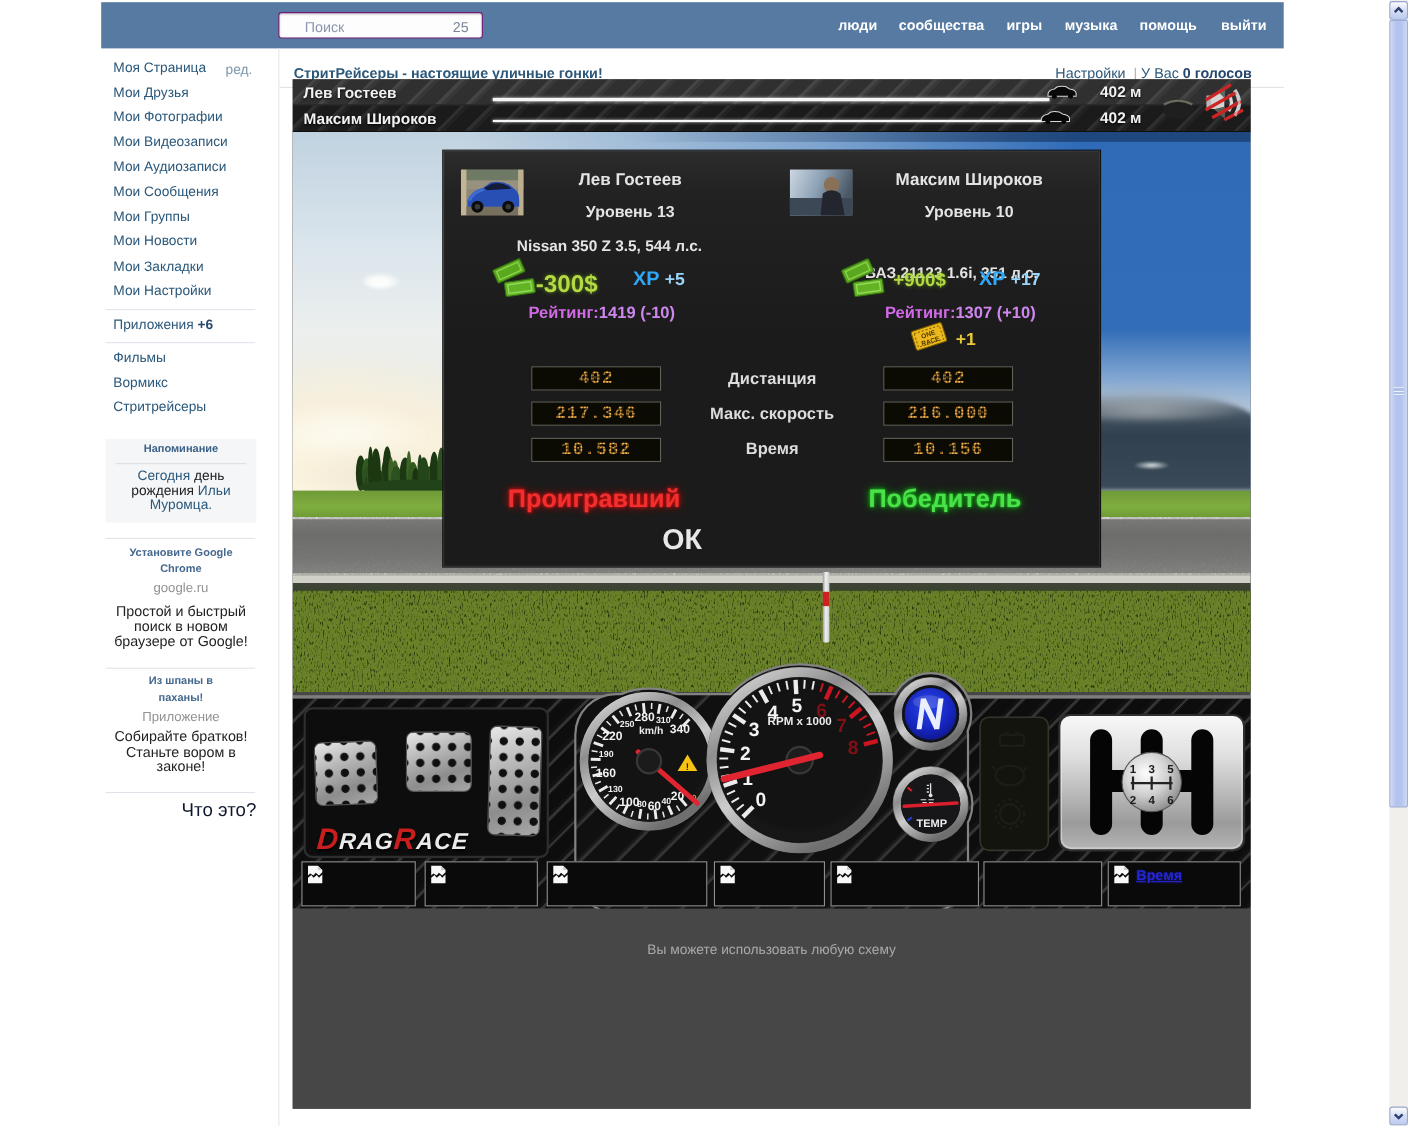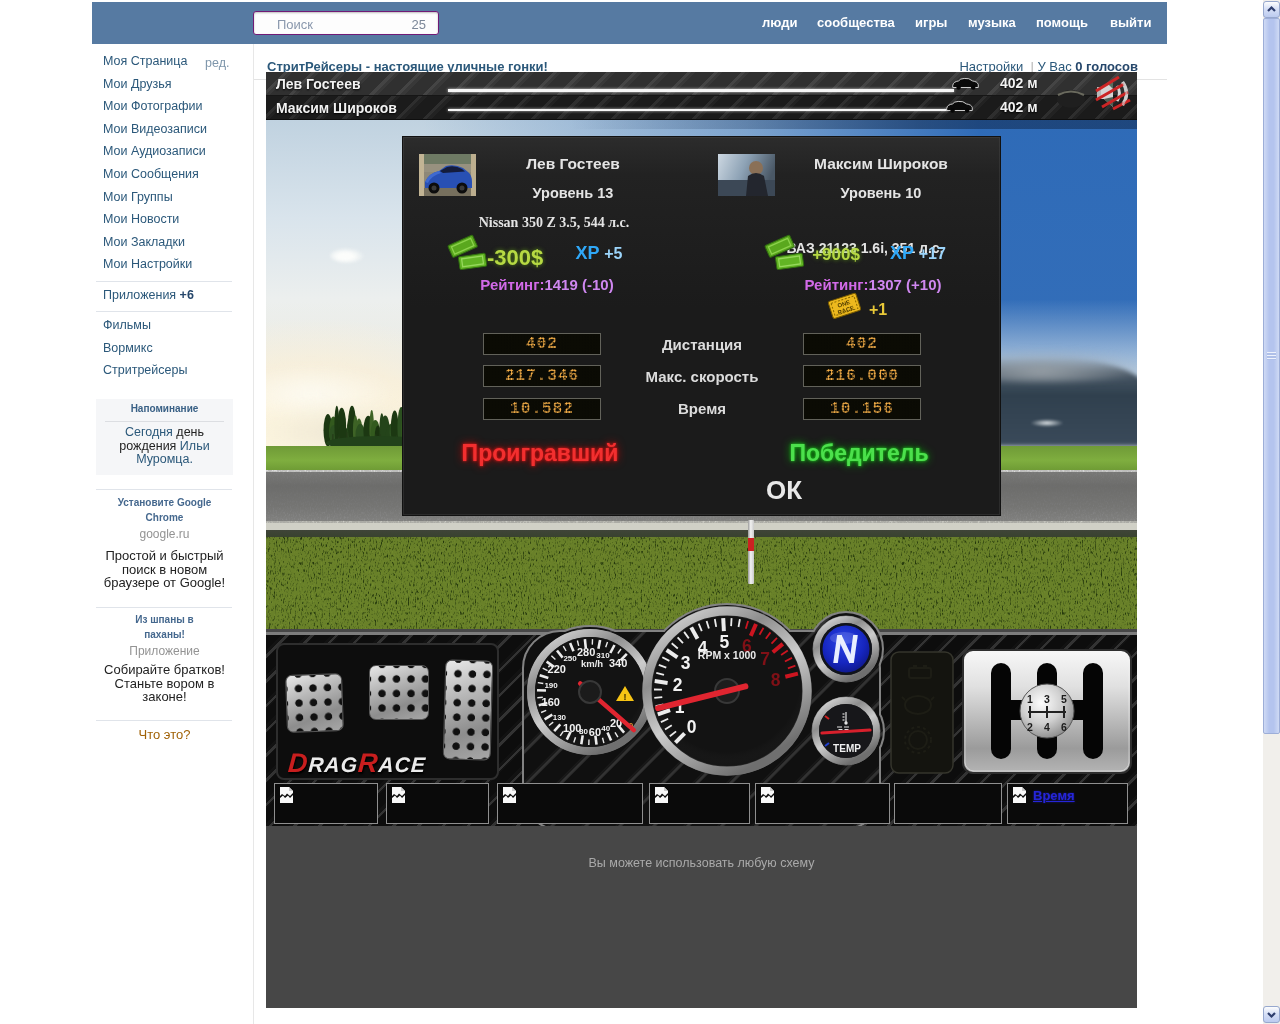--- a/index.html
+++ b/index.html
@@ -97,21 +97,21 @@
   </div>
 <div class="abs sep" style="top:489px"></div>
 <div class="abs adt" style="left:96px;top:496px;width:137px;line-height:14.5px">Установите Google<br>Chrome</div>
 <div class="abs adg" style="left:96px;top:527px;width:137px">google.ru</div>
 <div class="abs adb" style="left:96px;top:549px;width:137px">Простой и быстрый<br>поиск в новом<br>браузере от Google!</div>
 <div class="abs sep" style="top:607px"></div>
 <div class="abs adt" style="left:96px;top:613px;width:137px;line-height:14.5px">Из шпаны в<br>паханы!</div>
 <div class="abs adg" style="left:96px;top:644px;width:137px">Приложение</div>
 <div class="abs adb" style="left:96px;top:663px;width:137px">Собирайте братков!<br>Станьте вором в<br>законе!</div>
 <div class="abs sep" style="top:720px"></div>
-<div class="abs" style="left:96px;top:727px;width:137px;text-align:center;font-size:13px;color:#a16207">Что это?</div>
+<div class="abs" style="left:96px;top:727px;width:137px;text-align:right;font-size:17px;color:#0f172a">Что это?</div>
 <div class="abs" id="vline"></div>
 <div class="abs" id="ttl">СтритРейсеры - настоящие уличные гонки!</div>
 <div class="abs" id="tr-right">Настройки&nbsp; <span style="color:#b2b2b2">|</span> У Вас <b style="color:#26476b">0 голосов</b></div>
 <div class="abs" id="hsep"></div>
 <div class="abs" id="game">
     <div class="abs grow1">
       <div class="abs gname">Лев Гостеев</div>
       <div class="abs gline" style="left:182px;top:17px;width:506px"></div>
       <div class="abs g402" style="left:734px;top:3px">402 м</div>
     </div>
@@ -528,21 +528,21 @@
             <stop offset="0.5" stop-color="#8da2b5"></stop>
             <stop offset="1" stop-color="#4a5866"></stop>
           </linearGradient>
         </defs>
         <rect y="26" width="57" height="16" fill="#3c4856"></rect>
         <circle cx="38" cy="14" r="7" fill="#8a7057"></circle>
         <path d="M28 42 L30 22 Q38 16 46 22 L50 42 Z" fill="#23262e"></path>
       </svg>
       <div class="dwhite" style="left:70px;top:18px;width:200px;text-align:center;font-size:15.5px;color:#e4e4e4;">Лев Гостеев</div>
       <div class="dwhite" style="left:70px;top:48px;width:200px;text-align:center;font-size:14.5px;color:#e4e4e4;">Уровень 13</div>
-      <div class="dwhite" style="left:31px;top:78px;width:240px;text-align:center;font-size:14px;color:#e4e4e4;font-family:Liberation Serif, serif;">Nissan 350 Z 3.5, 544 л.с.</div>
+      <div class="dwhite" style="left:31px;top:78px;width:240px;text-align:center;font-size:14px;color:#e4e4e4;">Nissan 350 Z 3.5, 544 л.с.</div>
       <div class="dwhite" style="left:378px;top:18px;width:200px;text-align:center;font-size:15.5px;color:#e4e4e4;">Максим Широков</div>
       <div class="dwhite" style="left:378px;top:48px;width:200px;text-align:center;font-size:14.5px;color:#e4e4e4;">Уровень 10</div>
       <div class="dwhite" style="left:342px;top:78px;width:240px;text-align:center;font-size:14px;color:#e4e4e4;margin-top:25px;">ВАЗ 21123 1.6i, 351 л.с.</div>
       <svg class="abs" style="left:0;top:0" width="599" height="380">
         <g transform="translate(46,103)">
           <g transform="rotate(-24 13 6)">
             <rect width="27" height="13" rx="1.5" fill="#5aa81e" stroke="#2f6a10"></rect>
             <rect x="3" y="2.5" width="21" height="8" fill="none" stroke="#8cd24c" stroke-width="1.3"></rect>
           </g>
           <g transform="translate(10,15) rotate(-8 13 6)">
@@ -578,21 +578,21 @@
       <div class="led" style="left:400px;top:196px">402<i></i></div>
       <div class="led" style="left:80px;top:228px">217.346<i></i></div>
       <div class="led" style="left:400px;top:228px">216.000<i></i></div>
       <div class="led" style="left:80px;top:261px">10.582<i></i></div>
       <div class="led" style="left:400px;top:261px">10.156<i></i></div>
       <div class="dwhite" style="left:200px;top:199px;width:198px;text-align:center;font-size:15px;color:#dcdcdc;">Дистанция</div>
       <div class="dwhite" style="left:200px;top:231px;width:198px;text-align:center;font-size:15px;color:#dcdcdc;">Макс. скорость</div>
       <div class="dwhite" style="left:200px;top:263px;width:198px;text-align:center;font-size:15px;color:#dcdcdc;">Время</div>
       <div class="dwhite" style="left:17px;top:303px;width:240px;text-align:center;font-size:23px;color:#f22f2f;text-shadow:0 0 8px #c80000,0 0 3px #ff2020">Проигравший</div>
       <div class="dwhite" style="left:336px;top:303px;width:240px;text-align:center;font-size:23px;color:#4ce04c;text-shadow:0 0 8px #00b800,0 0 3px #30e030">Победитель</div>
-      <div class="dwhite" style="left:199px;top:338px;width:200px;text-align:right;font-size:26px;color:#e8e8e8;">ОК</div>
+      <div class="dwhite" style="left:199px;top:338px;width:200px;text-align:left;font-size:26px;color:#e8e8e8;">ОК</div>
     </div>
   </div>
 <div class="abs" id="scroll">
     <div class="sbtn" style="top:1px"><svg width="15" height="15">
         <path d="M4 9 L7.5 5.5 L11 9" stroke="#2e3e6e" stroke-width="2.2" fill="none"></path>
       </svg></div>
     <div class="abs" id="sthumb"></div>
     <div class="abs" id="sgrip"></div>
     <div class="sbtn" style="top:1006px"><svg width="15" height="15">
         <path d="M4 6 L7.5 9.5 L11 6" stroke="#2e3e6e" stroke-width="2.2" fill="none"></path>

